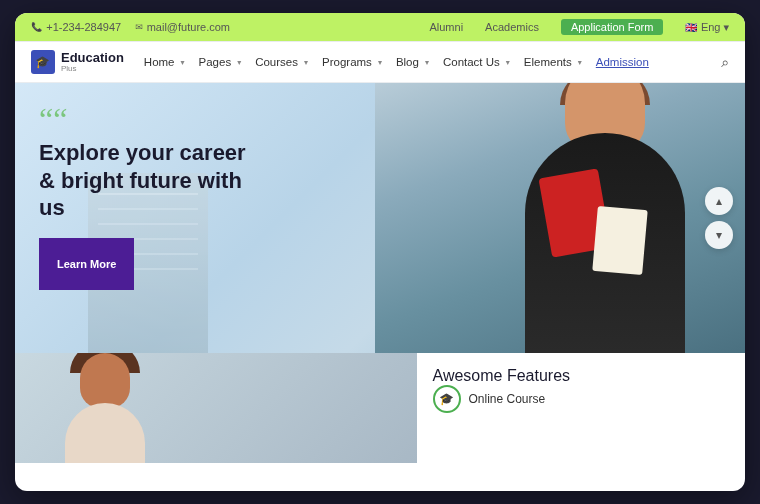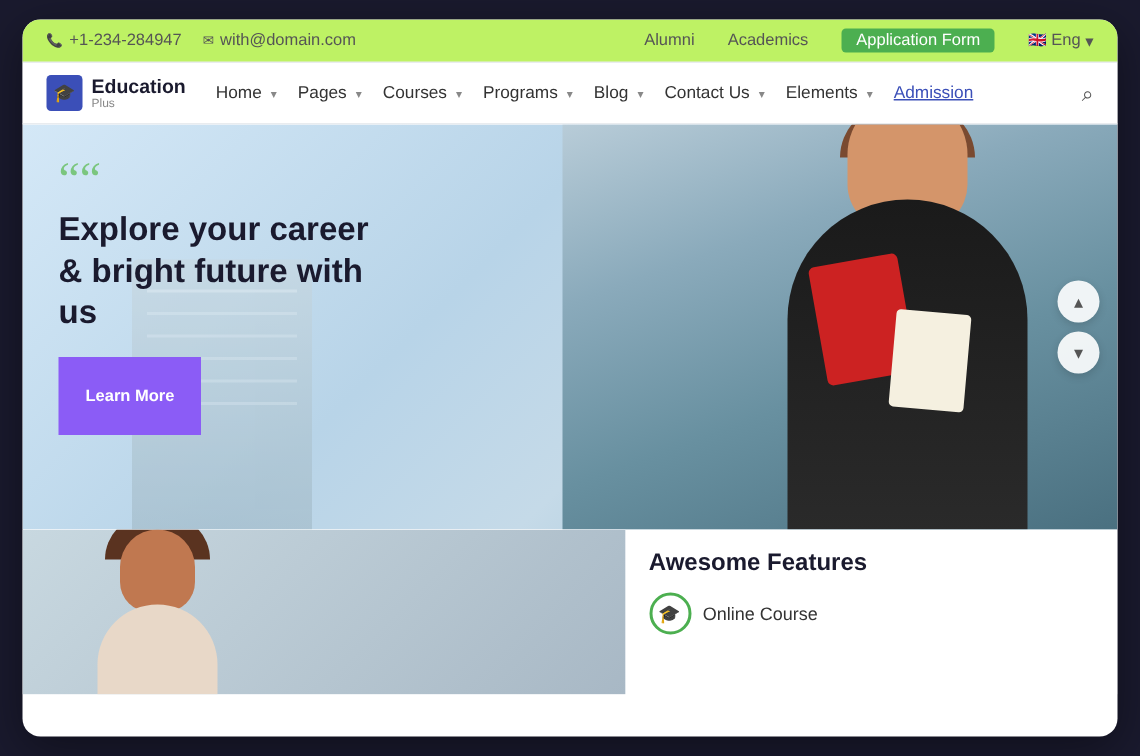--- a/index.html
+++ b/index.html
@@ -187,21 +187,21 @@
     }
     .hero-title {
       font-size: 22px;
       font-weight: 800;
       color: #1a1a2e;
       line-height: 1.25;
       max-width: 220px;
       margin-bottom: 16px;
     }
     .btn-learn-more {
-      background: #8b5cf6;
+      background: #4c1d95;
       color: #fff;
       border: none;
       padding: 20px 18px;
       border-radius: 0;
       font-size: 11px;
       cursor: pointer;
       font-weight: 600;
     }
 
     
@@ -339,23 +339,23 @@
       border-radius: 35px 35px 0 0;
     }
 
     .bottom-right {
       width: 45%;
       background: #fff;
       padding: 14px 16px;
     }
     .features-title {
       font-size: 16px;
-      font-weight: 700;
+      font-weight: 400;
       color: #1a1a2e;
-      margin-bottom: 10px;
+      margin-bottom: 0;
     }
     .feature-item {
       display: flex;
       align-items: center;
       gap: 8px;
       font-size: 12px;
       color: #333;
     }
     .feature-icon {
       width: 28px;
@@ -384,21 +384,21 @@
 <div class="browser-frame">
 
   <div class="top-bar">
     <div class="top-bar-left">
       <span>
         <span class="phone-icon"></span>
         <span>+1-234-284947</span>
       </span>
       <span>
         <span class="mail-icon"></span>
-        <span>with@domain.com</span>
+        <span>mail@future.com</span>
       </span>
     </div>
     <div class="top-bar-right">
       <a>Alumni</a>
       <a>Academics</a>
       <button class="btn-application">Application Form</button>
       <div class="lang-selector">
         <span class="flag-icon"></span>
         <span>Eng</span>
         <span class="chevron-down"></span>

